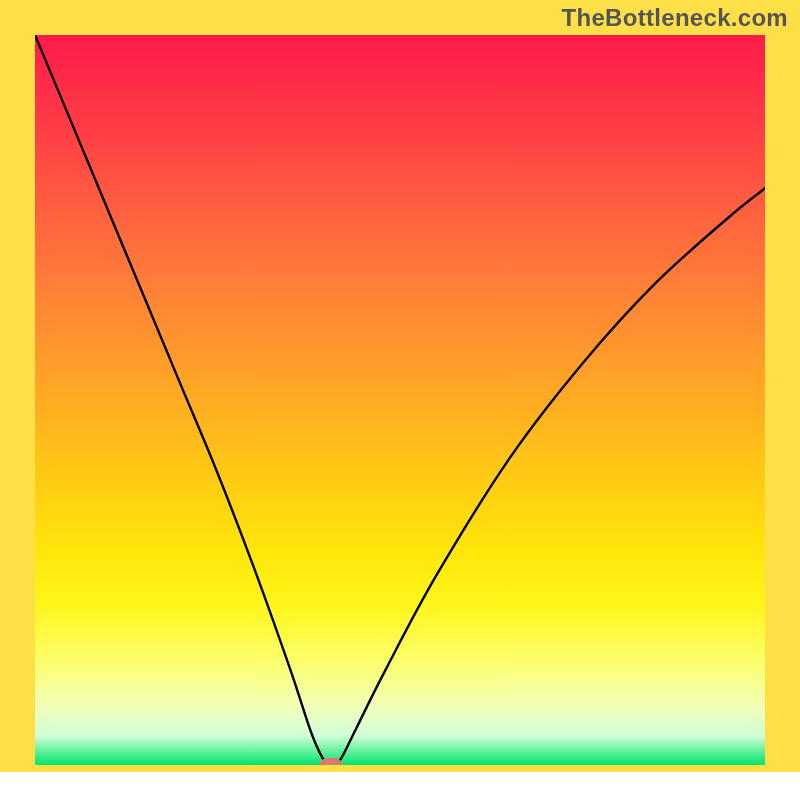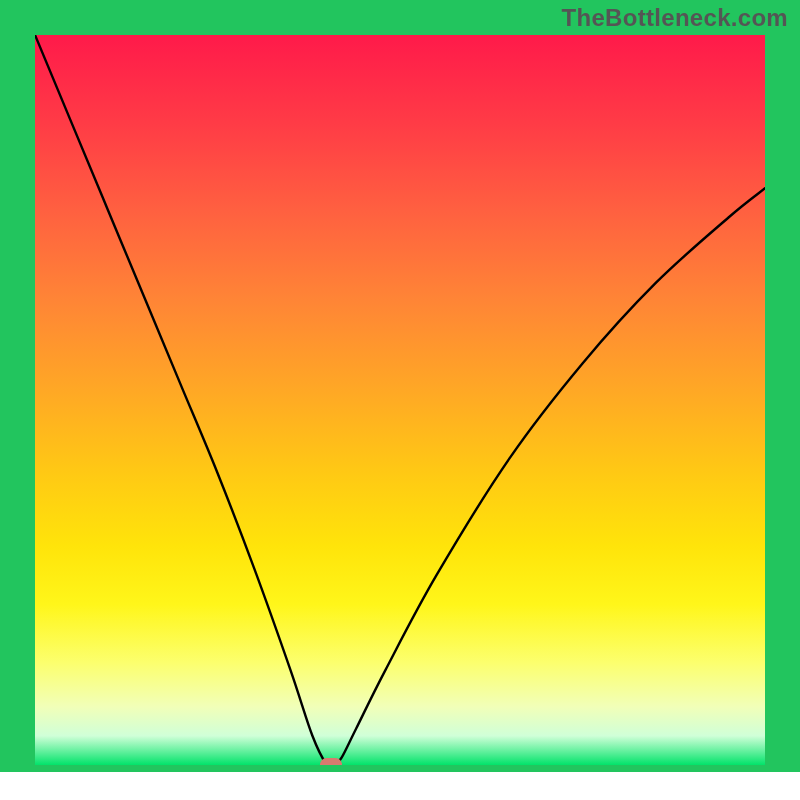--- a/index.html
+++ b/index.html
@@ -1,20 +1,20 @@
 <!DOCTYPE html>
 <html><head>
 <meta charset="utf-8">
 <style>
   * { margin: 0; padding: 0; box-sizing: border-box; }
   html, body { width: 800px; height: 800px; overflow: hidden; }
   .outer {
     width: 800px;
     height: 772px;
-    background: #22c55e;
+    background: #fde047;
     position: relative;
   }
   .watermark {
     position: absolute;
     top: 4px;
     right: 12px;
     color: #555;
     font-family: Arial, Helvetica, sans-serif;
     font-size: 24px;
     font-weight: 600;

